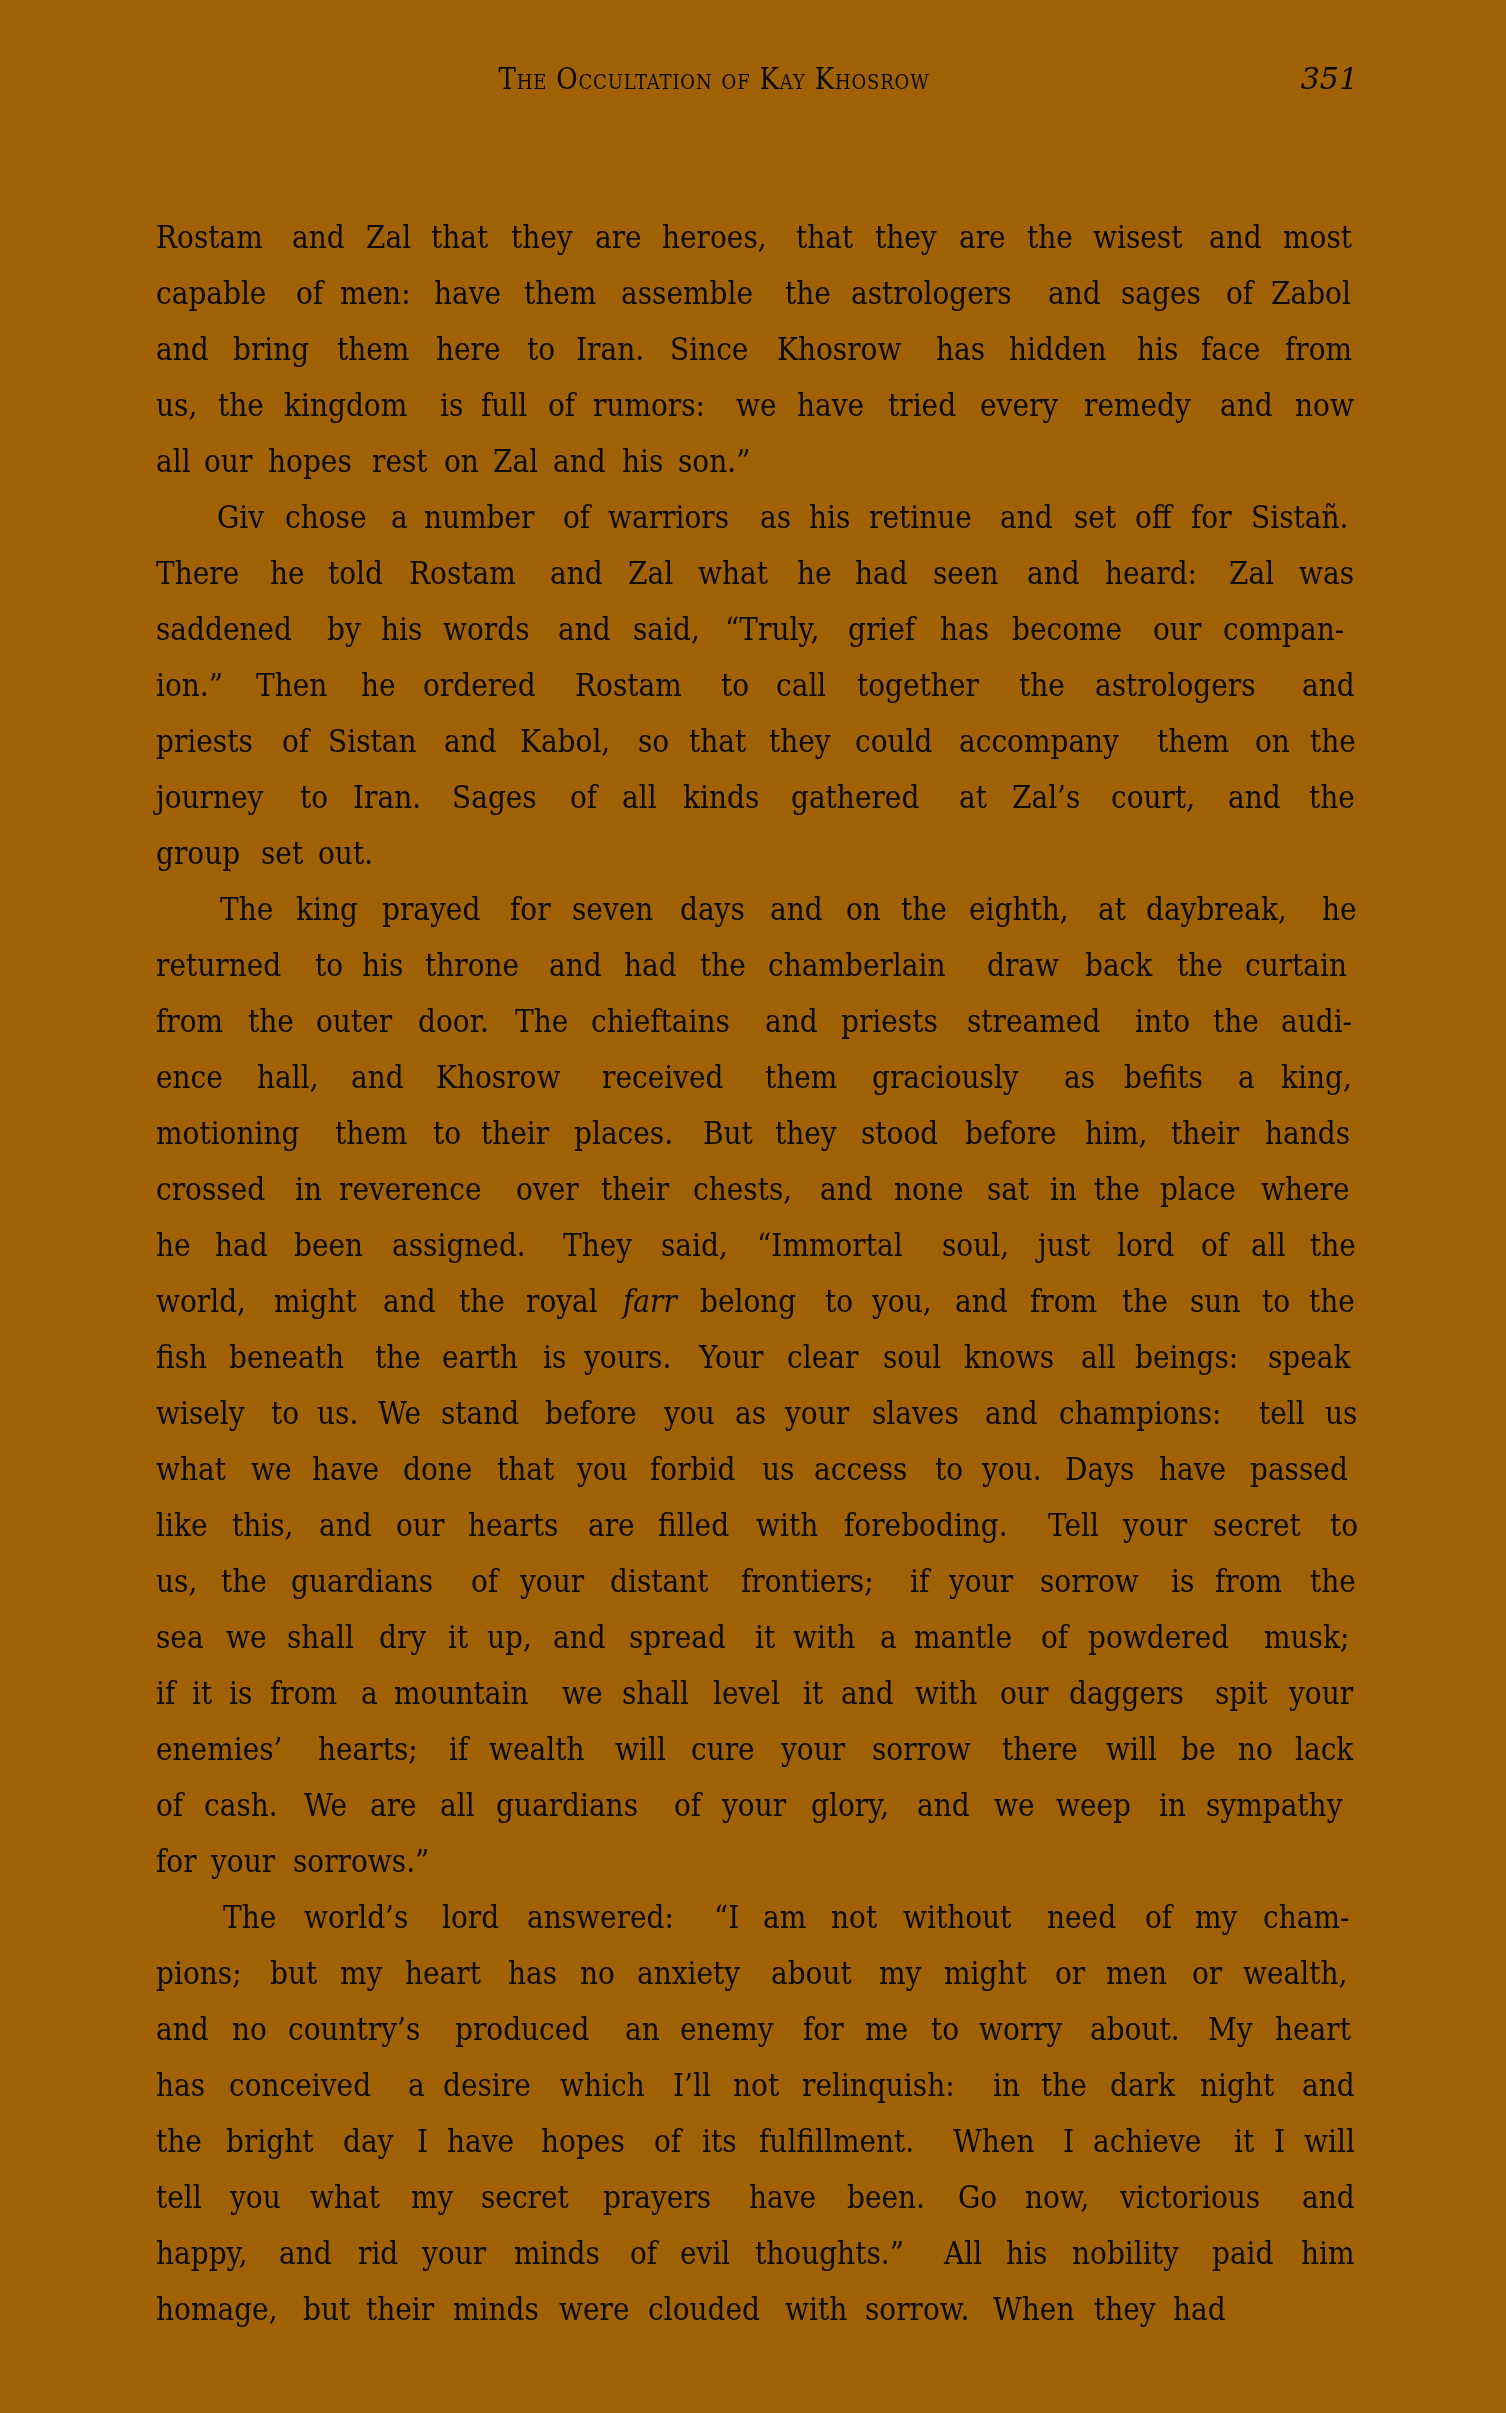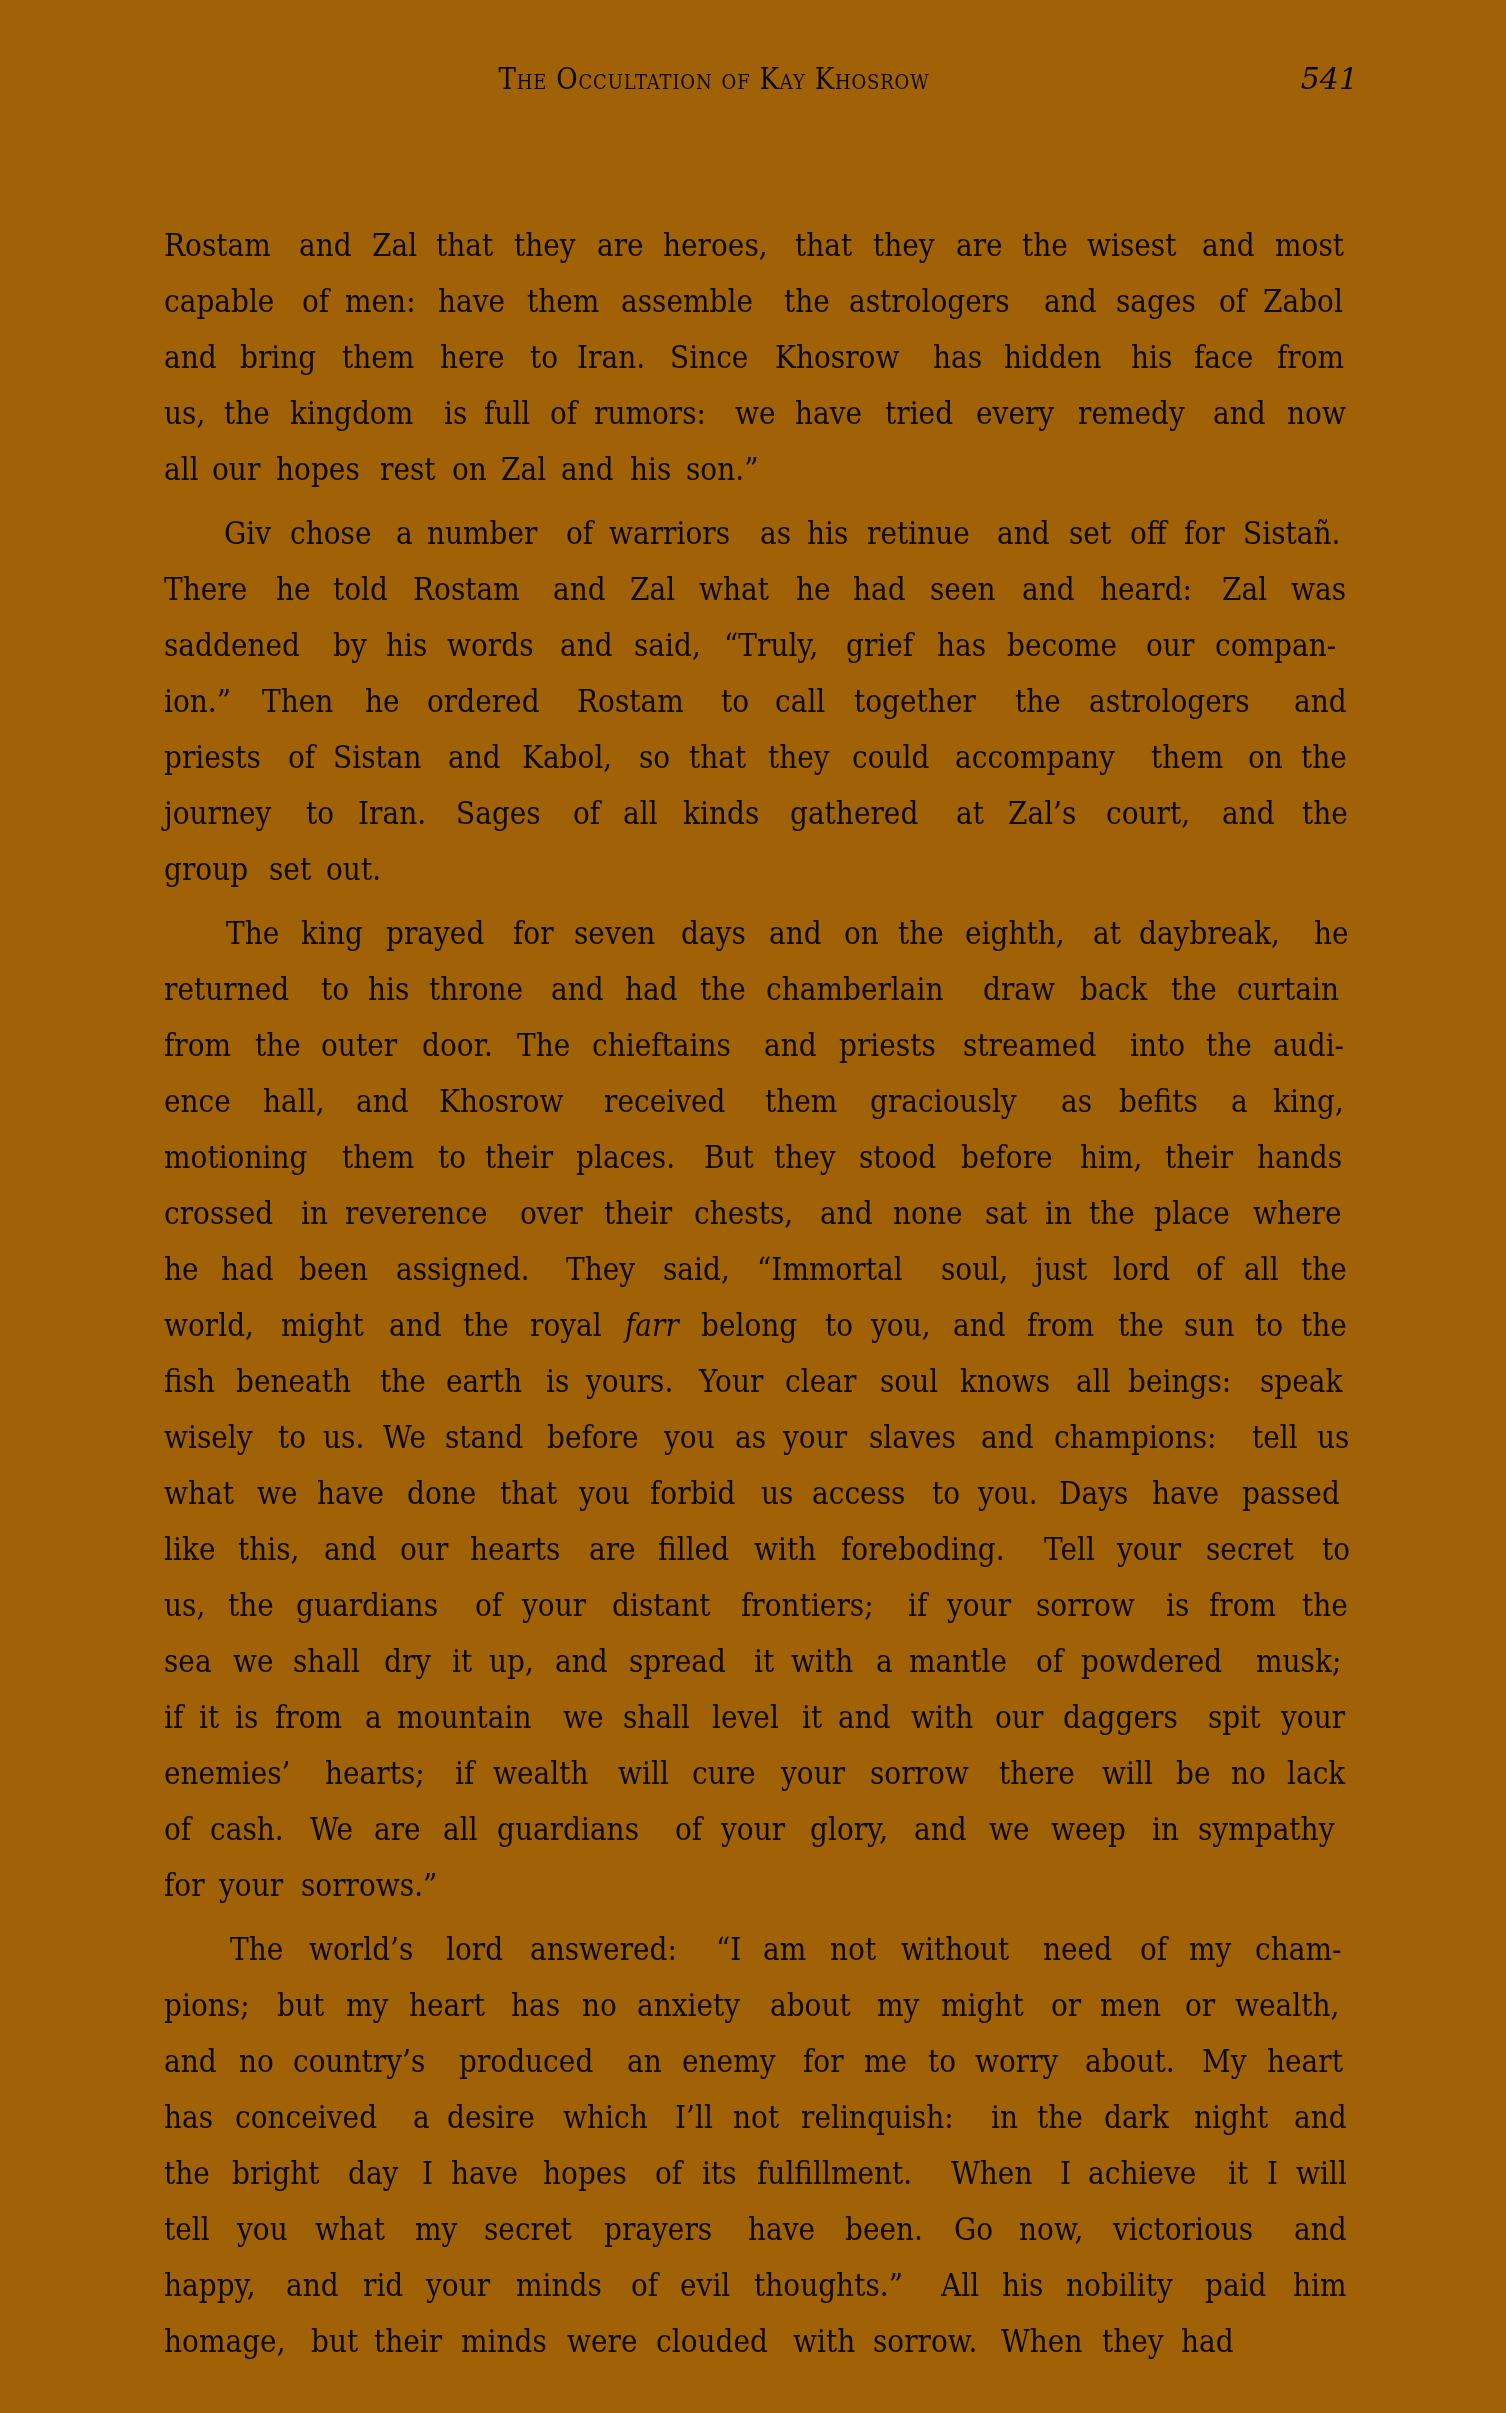--- a/index.html
+++ b/index.html
@@ -59,21 +59,21 @@
   }
 
   
   .textblock {
     position: absolute;
     top: 209px;
     left: 156px;
     width: 1206px;
   }
 
-  .para { margin: 8px; }
+  .para { margin: 0; }
 
   
   .line {
     display: flex;
     height: 56px;
     align-items: baseline;
     font-size: 32px;
     line-height: 56px;
     white-space: pre;
     color: #0b0b0b;
@@ -99,21 +99,21 @@
   
   .line.last .sp { display: inline-block; width: 8.6px; }
 </style>
 </head>
 <body>
 
 <div class="page">
 
   <div class="running-head">
     <div class="rh-title">The Occultation of Kay Khosrow</div>
-    <div class="rh-folio">541</div>
+    <div class="rh-folio">351</div>
   </div>
 
   <div class="textblock">
       <div class="para">
         <div class="line just"><span class="w">Rostam</span><span class="w">and</span><span class="w">Zal</span><span class="w">that</span><span class="w">they</span><span class="w">are</span><span class="w">heroes,</span><span class="w">that</span><span class="w">they</span><span class="w">are</span><span class="w">the</span><span class="w">wisest</span><span class="w">and</span><span class="w">most</span></div>
         <div class="line just"><span class="w">capable</span><span class="w">of</span><span class="w">men:</span><span class="w">have</span><span class="w">them</span><span class="w">assemble</span><span class="w">the</span><span class="w">astrologers</span><span class="w">and</span><span class="w">sages</span><span class="w">of</span><span class="w">Zabol</span></div>
         <div class="line just"><span class="w">and</span><span class="w">bring</span><span class="w">them</span><span class="w">here</span><span class="w">to</span><span class="w">Iran.</span><span class="w">Since</span><span class="w">Khosrow</span><span class="w">has</span><span class="w">hidden</span><span class="w">his</span><span class="w">face</span><span class="w">from</span></div>
         <div class="line just"><span class="w">us,</span><span class="w">the</span><span class="w">kingdom</span><span class="w">is</span><span class="w">full</span><span class="w">of</span><span class="w">rumors:</span><span class="w">we</span><span class="w">have</span><span class="w">tried</span><span class="w">every</span><span class="w">remedy</span><span class="w">and</span><span class="w">now</span></div>
         <div class="line last"><span class="w">all</span><span class="sp"></span><span class="w">our</span><span class="sp"></span><span class="w">hopes</span><span class="sp"></span><span class="w">rest</span><span class="sp"></span><span class="w">on</span><span class="sp"></span><span class="w">Zal</span><span class="sp"></span><span class="w">and</span><span class="sp"></span><span class="w">his</span><span class="sp"></span><span class="w">son.”</span></div>
       </div>

